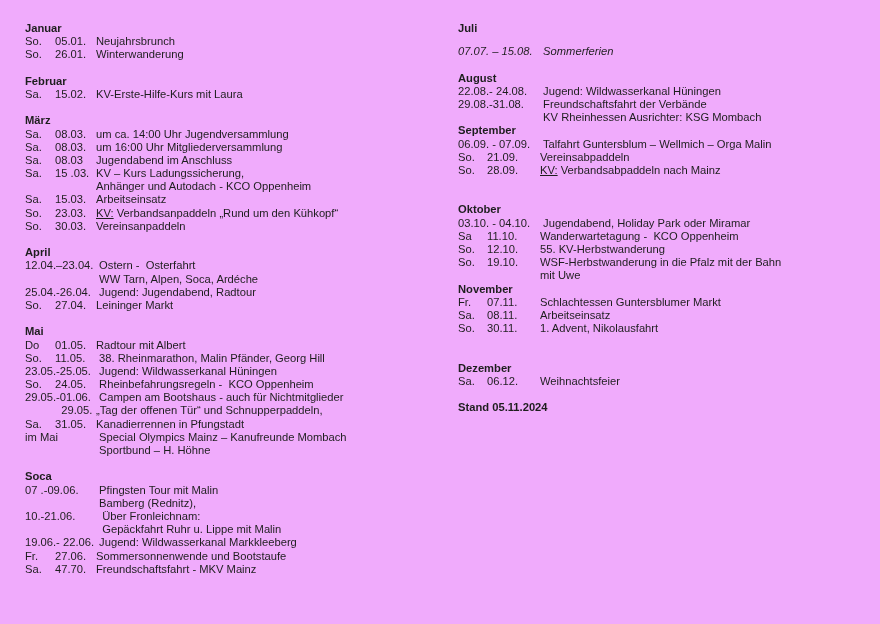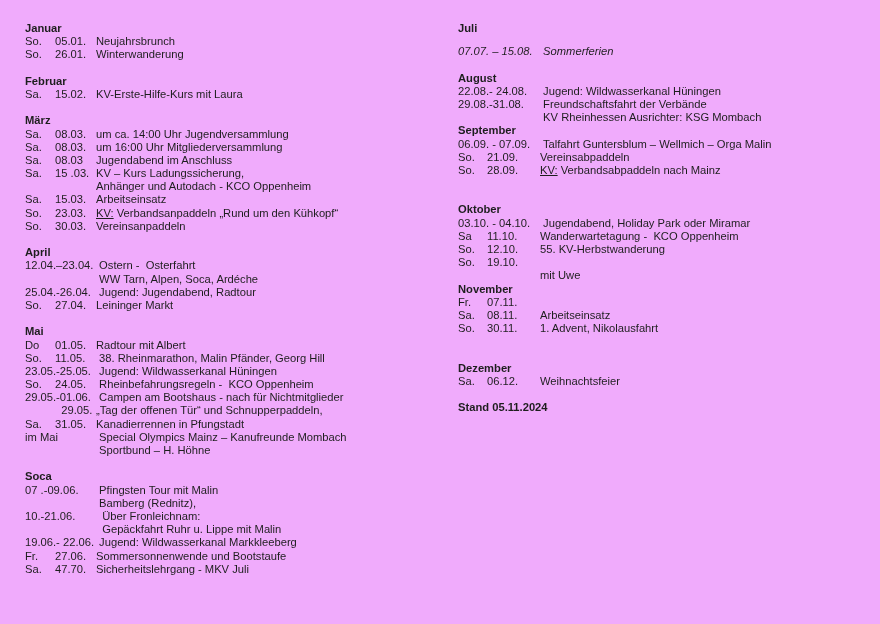--- a/index.html
+++ b/index.html
@@ -74,57 +74,57 @@
       <div class="line"><span class="range-w">12.04.–23.04.</span><span class="text"> Ostern -  Osterfahrt</span></div>
       <div class="line"><span class="spacer"></span><span class="text"> WW Tarn, Alpen, Soca, Ardéche</span></div>
       <div class="line"><span class="range-w">25.04.-26.04.</span><span class="text"> Jugend: Jugendabend, Radtour</span></div>
       <div class="line"><span class="day">So.</span><span class="date">27.04.</span><span class="text">Leininger Markt</span></div>
       <div class="blank"></div>
       <div class="line month">Mai</div>
       <div class="line"><span class="day">Do</span><span class="date">01.05.</span><span class="text">Radtour mit Albert</span></div>
       <div class="line"><span class="day">So.</span><span class="date">11.05.</span><span class="text"> 38. Rheinmarathon, Malin Pfänder, Georg Hill</span></div>
       <div class="line"><span class="range-w">23.05.-25.05.</span><span class="text"> Jugend: Wildwasserkanal Hüningen</span></div>
       <div class="line"><span class="day">So.</span><span class="date">24.05.</span><span class="text"> Rheinbefahrungsregeln -  KCO Oppenheim</span></div>
-      <div class="line"><span class="range-w">29.05.-01.06.</span><span class="text"> Campen am Bootshaus - nach für Nichtmitglieder</span></div>
+      <div class="line"><span class="range-w">29.05.-01.06.</span><span class="text"> Campen am Bootshaus - auch für Nichtmitglieder</span></div>
       <div class="line"><span class="day"></span><span class="date">  29.05.</span><span class="text">„Tag der offenen Tür“ und Schnupperpaddeln,</span></div>
       <div class="line"><span class="day">Sa.</span><span class="date">31.05.</span><span class="text">Kanadierrennen in Pfungstadt</span></div>
       <div class="line"><span class="range-w">im Mai</span><span class="text"> Special Olympics Mainz – Kanufreunde Mombach</span></div>
       <div class="line"><span class="spacer"></span><span class="text"> Sportbund – H. Höhne</span></div>
       <div class="blank"></div>
       <div class="line month">Soca</div>
       <div class="line"><span class="range-w">07 .-09.06.</span><span class="text"> Pfingsten Tour mit Malin</span></div>
       <div class="line"><span class="spacer"></span><span class="text"> Bamberg (Rednitz),</span></div>
       <div class="line"><span class="range-w">10.-21.06.</span><span class="text">  Über Fronleichnam:</span></div>
       <div class="line"><span class="spacer"></span><span class="text">  Gepäckfahrt Ruhr u. Lippe mit Malin</span></div>
       <div class="line"><span class="range-w">19.06.- 22.06.</span><span class="text"> Jugend: Wildwasserkanal Markkleeberg</span></div>
       <div class="line"><span class="day">Fr.</span><span class="date">27.06.</span><span class="text">Sommersonnenwende und Bootstaufe</span></div>
-      <div class="line"><span class="day">Sa.</span><span class="date">47.70.</span><span class="text">Sicherheitslehrgang - MKV Juli</span></div>
+      <div class="line"><span class="day">Sa.</span><span class="date">47.70.</span><span class="text">Freundschaftsfahrt - MKV Mainz</span></div>
     </div>
   <div class="col col-right" id="col-right">
       <div class="line month">Juli</div>
       <div class="line italic"><span class="range-w">07.07. – 15.08.</span><span class="text"> Sommerferien</span></div>
       <div class="blank"></div>
       <div class="line month">August</div>
       <div class="line"><span class="range-w">22.08.- 24.08.</span><span class="text"> Jugend: Wildwasserkanal Hüningen</span></div>
       <div class="line"><span class="range-w">29.08.-31.08.</span><span class="text"> Freundschaftsfahrt der Verbände</span></div>
       <div class="line"><span class="spacer"></span><span class="text"> KV Rheinhessen Ausrichter: KSG Mombach</span></div>
       <div class="line month">September</div>
       <div class="line"><span class="range-w">06.09. - 07.09.</span><span class="text"> Talfahrt Guntersblum – Wellmich – Orga Malin</span></div>
       <div class="line"><span class="day">So.</span><span class="date">21.09.</span><span class="text">Vereinsabpaddeln</span></div>
       <div class="line"><span class="day">So.</span><span class="date">28.09.</span><span class="text"><span class="ul">KV:</span><span> Verbandsabpaddeln nach Mainz</span></span></div>
       <div class="blank"></div>
       <div class="blank"></div>
       <div class="line month">Oktober</div>
       <div class="line"><span class="range-w">03.10. - 04.10.</span><span class="text"> Jugendabend, Holiday Park oder Miramar</span></div>
       <div class="line"><span class="day">Sa</span><span class="date">11.10.</span><span class="text">Wanderwartetagung -  KCO Oppenheim</span></div>
       <div class="line"><span class="day">So.</span><span class="date">12.10.</span><span class="text">55. KV-Herbstwanderung</span></div>
-      <div class="line"><span class="day">So.</span><span class="date">19.10.</span></div>
+      <div class="line"><span class="day">So.</span><span class="date">19.10.</span><span class="text">WSF-Herbstwanderung in die Pfalz mit der Bahn</span></div>
       <div class="line"><span class="spacer"></span><span class="text">mit Uwe</span></div>
       <div class="line month">November</div>
-      <div class="line"><span class="day">Fr.</span><span class="date">07.11.</span></div>
+      <div class="line"><span class="day">Fr.</span><span class="date">07.11.</span><span class="text">Schlachtessen Guntersblumer Markt</span></div>
       <div class="line"><span class="day">Sa.</span><span class="date">08.11.</span><span class="text">Arbeitseinsatz</span></div>
       <div class="line"><span class="day">So.</span><span class="date">30.11.</span><span class="text">1. Advent, Nikolausfahrt</span></div>
       <div class="blank"></div>
       <div class="blank"></div>
       <div class="line month">Dezember</div>
       <div class="line"><span class="day">Sa.</span><span class="date">06.12.</span><span class="text">Weihnachtsfeier</span></div>
       <div class="blank"></div>
       <div class="line month">Stand 05.11.2024</div>
     </div>
 </div>

